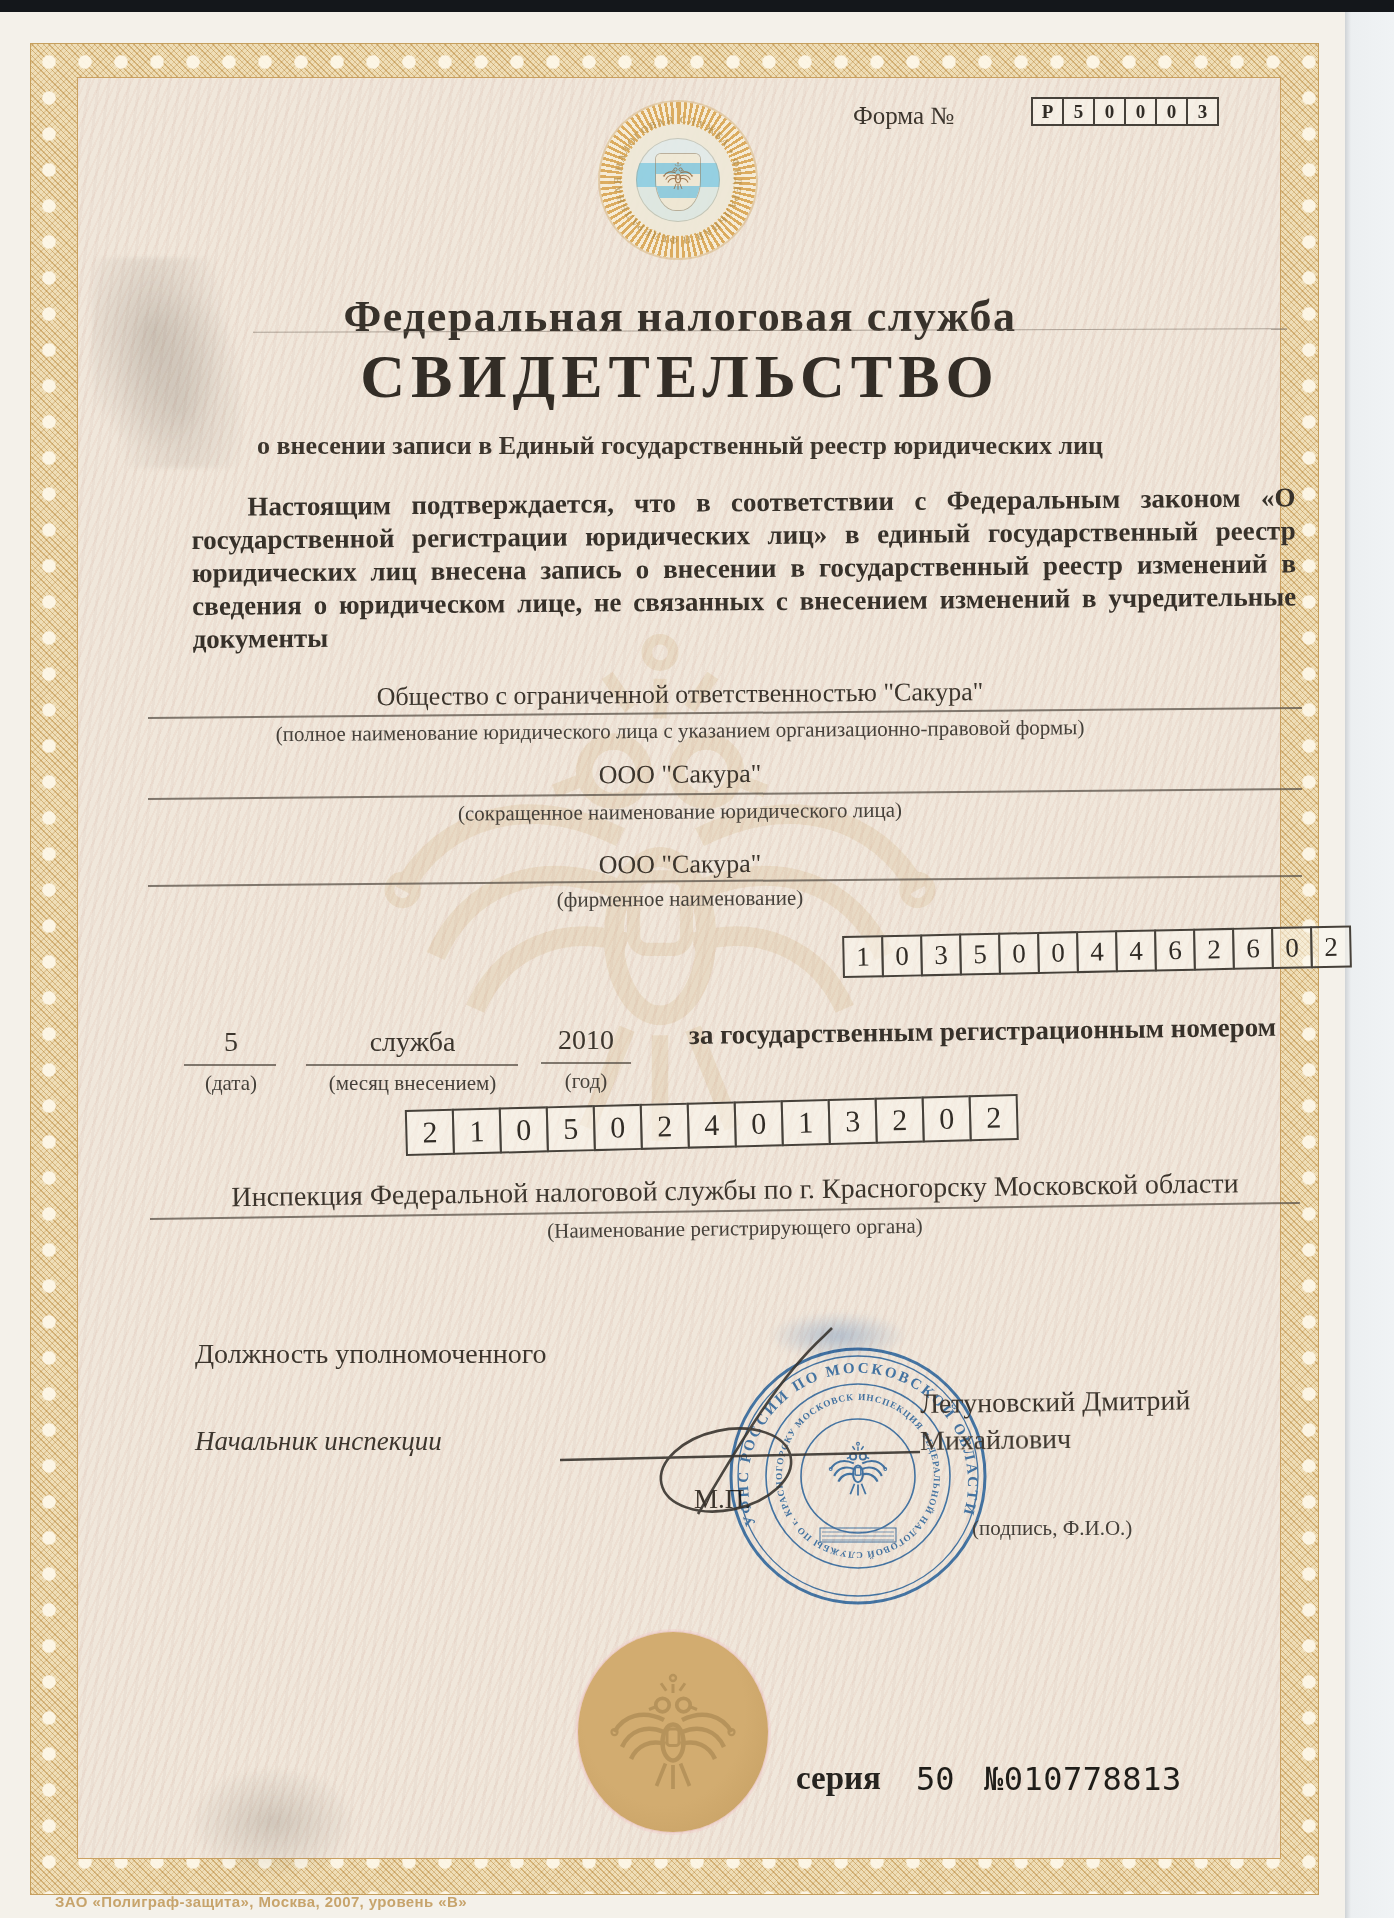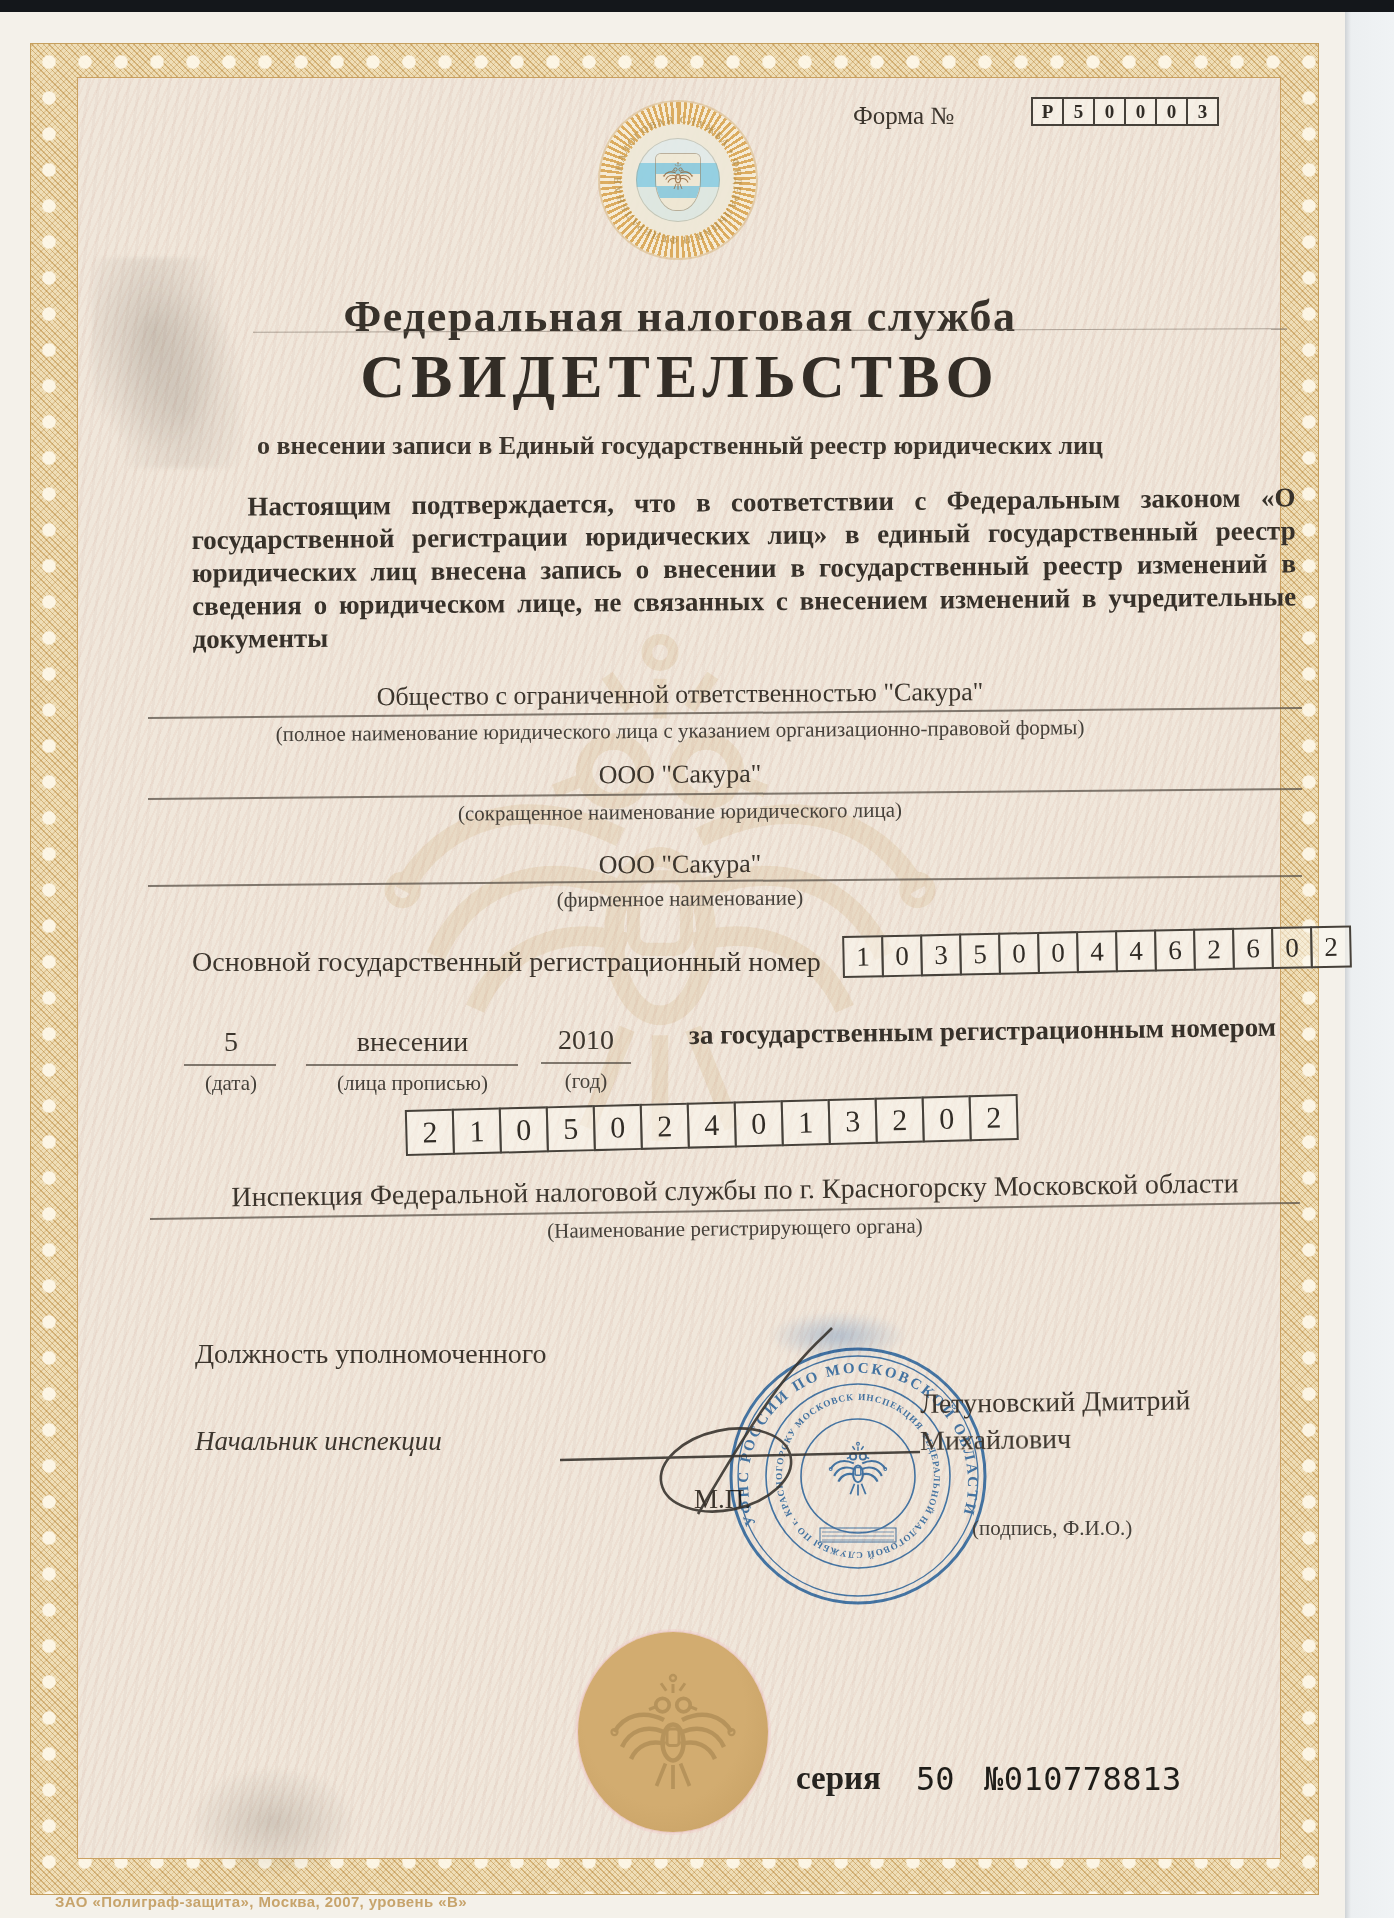--- a/index.html
+++ b/index.html
@@ -132,44 +132,43 @@
     <div class="abs ctr serif small-label tilt05" style="left:180px;width:1000px;top:723px;">(полное наименование юридического лица с указанием организационно-правовой формы)</div>
 
     <div class="abs ctr serif tilt05" style="left:180px;width:1000px;top:764px;font-size:26px;">ООО "Сакура"</div>
     <div class="rule tilt05" style="left:148px;top:798px;width:1154px;"></div>
     <div class="abs ctr serif small-label tilt05" style="left:180px;width:1000px;top:804px;">(сокращенное наименование юридического лица)</div>
 
     <div class="abs ctr serif tilt05" style="left:180px;width:1000px;top:854px;font-size:26px;">ООО "Сакура"</div>
     <div class="rule tilt05" style="left:148px;top:885px;width:1154px;"></div>
     <div class="abs ctr serif small-label tilt05" style="left:180px;width:1000px;top:891px;">(фирменное наименование)</div>
 
-    <div class="abs serif" style="left:192px;top:946px;font-size:28px;">Основной государственный регистрационный номер</div>
     <div class="abs cells ogrn-cells tilt12" style="left:845px;top:936px;">
         <div class="cell">1</div>
         <div class="cell">0</div>
         <div class="cell">3</div>
         <div class="cell">5</div>
         <div class="cell">0</div>
         <div class="cell">0</div>
         <div class="cell">4</div>
         <div class="cell">4</div>
         <div class="cell">6</div>
         <div class="cell">2</div>
         <div class="cell">6</div>
         <div class="cell">0</div>
         <div class="cell">2</div>
       </div>
 
     <div class="abs ctr serif" style="left:185px;width:92px;top:1026px;font-size:28px;">5</div>
     <div class="rule" style="left:184px;top:1064px;width:92px;"></div>
     <div class="abs ctr serif small-label" style="left:185px;width:92px;top:1071px;">(дата)</div>
 
-    <div class="abs ctr serif" style="left:305px;width:215px;top:1026px;font-size:28px;">внесении</div>
+    <div class="abs ctr serif" style="left:305px;width:215px;top:1026px;font-size:28px;">служба</div>
     <div class="rule" style="left:306px;top:1064px;width:212px;"></div>
-    <div class="abs ctr serif small-label" style="left:305px;width:215px;top:1071px;">(лица прописью)</div>
+    <div class="abs ctr serif small-label" style="left:305px;width:215px;top:1071px;">(месяц внесением)</div>
 
     <div class="abs ctr serif" style="left:540px;width:92px;top:1024px;font-size:28px;">2010</div>
     <div class="rule" style="left:541px;top:1062px;width:90px;"></div>
     <div class="abs ctr serif small-label" style="left:540px;width:92px;top:1069px;">(год)</div>
 
     <div class="abs serif b tilt08" style="left:689px;top:1020px;font-size:27px;color:#37312a;">за  государственным  регистрационным  номером</div>
 
     <div class="abs cells grn-cells tilt15" style="left:408px;top:1110px;">
         <div class="cell">2</div>
         <div class="cell">1</div>

